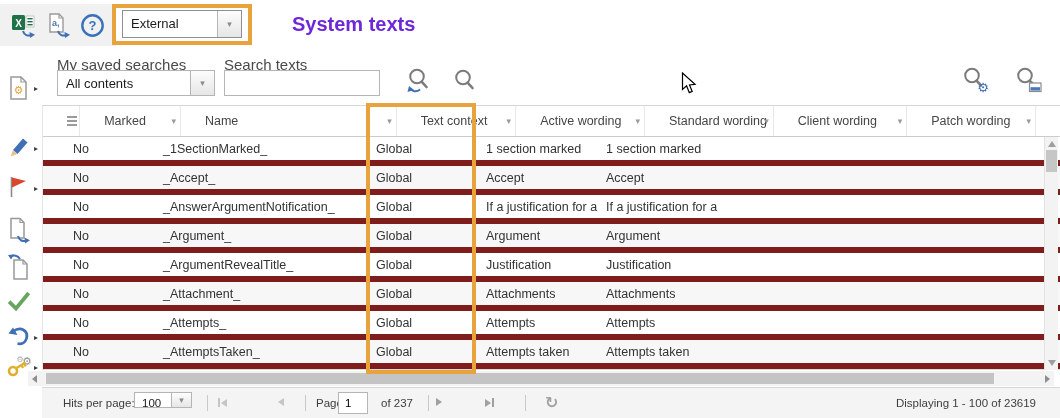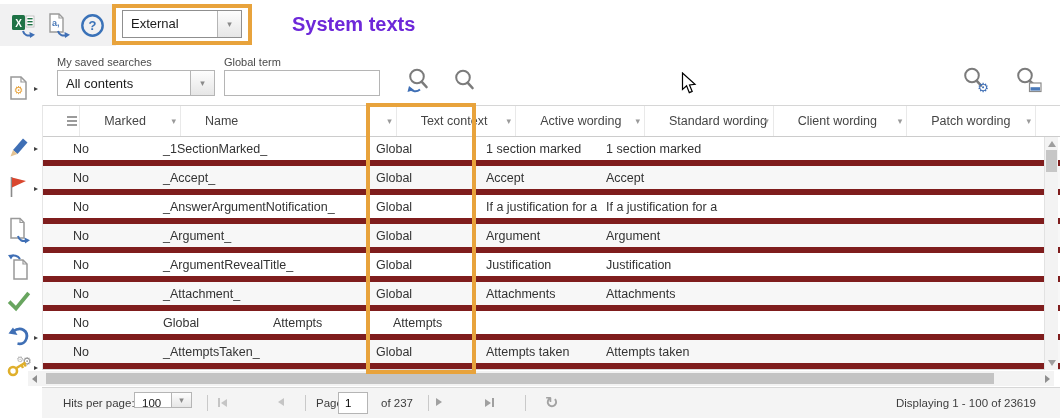--- a/index.html
+++ b/index.html
@@ -13,21 +13,21 @@
 
   .ctx-dd { position:absolute; left:122px; top:10px; width:120px; height:28px; border:1px solid #8f8f8f; background:#fff; display:flex; }
   .dd-field { flex:1; padding:5px 0 0 8px; font-size:13px; color:#1c1c1c; white-space:nowrap; overflow:hidden; }
   .dd-btn { width:24px; border-left:1px solid #b5b5b5; background:linear-gradient(#fdfdfd,#e6e6e6); display:flex; align-items:center; justify-content:center; color:#8a8a8a; font-size:9px; }
 
   .hl-box { position:absolute; border:4px solid #E8A33C; pointer-events:none; z-index:50; }
   .hl-dropdown { left:112px; top:4px; width:140px; height:41px; }
   .hl-column { left:366px; top:103px; width:110px; height:271px; }
 
   
-  .fld-label { position:absolute; font-size:11px; color:#4a4a4a; }
+  .fld-label { position:absolute; font-size:15px; color:#4a4a4a; }
   .saved-dd { position:absolute; left:57px; top:70px; width:158px; height:26px; border:1px solid #b5b5b5; background:#fff; display:flex; }
   .saved-dd .dd-field { font-size:13px; }
   .term-input { position:absolute; left:224px; top:70px; width:156px; height:26px; border:1px solid #b5b5b5; background:#fff; padding:0 6px; font-size:13px; font-family:inherit; }
   .sr-icon { position:absolute; width:30px; height:30px; cursor:pointer; }
 
   
   .sb-icon { position:absolute; left:7px; width:24px; height:26px; cursor:pointer; }
   .sb-arrow { position:absolute; left:34px; font-size:8px; color:#3c3c3c; cursor:pointer; }
 
   
@@ -116,21 +116,21 @@
   </div>
 
   <div class="page-title">System texts</div>
 
   <span class="fld-label" style="left:57px;top:56px;">My saved searches</span>
   <div class="saved-dd">
     <span class="dd-field">All contents</span>
     <span class="dd-btn">▾</span>
   </div>
 
-  <span class="fld-label" style="left:224px;top:56px;">Global term</span>
+  <span class="fld-label" style="left:224px;top:56px;">Search texts</span>
   <input class="term-input" type="text" value="" style="">
 
   <span class="sr-icon" style="left:404px;top:66px;">
     <svg width="30" height="30" viewBox="0 0 30 30">
       <circle cx="13" cy="10.5" r="6.8" fill="none" stroke="#7b7b7b" stroke-width="2"></circle>
       <line x1="17.8" y1="15.8" x2="22.5" y2="21" stroke="#7b7b7b" stroke-width="2.6" stroke-linecap="round"></line>
       <path d="M16 23.5 C12.5 26.5 8 25.5 6 22.5" fill="none" stroke="#3F6FB5" stroke-width="2"></path>
       <path d="M3.5 26 L5 20 L10 24 Z" fill="#3F6FB5"></path>
     </svg>
   </span>
@@ -336,20 +336,21 @@
       <div class="td c3">Global</div>
       <div class="td c4">Attachments</div>
       <div class="td c5">Attachments</div>
       <div class="td c6"></div>
       <div class="td c7"></div>
       <div class="td c8"></div>
     </div>
         <div class="tr">
       <div class="td c0"></div>
       <div class="td c1">No</div>
+      <div class="td c2">_Attempts_</div>
       <div class="td c3">Global</div>
       <div class="td c4">Attempts</div>
       <div class="td c5">Attempts</div>
       <div class="td c6"></div>
       <div class="td c7"></div>
       <div class="td c8"></div>
     </div>
         <div class="tr">
       <div class="td c0"></div>
       <div class="td c1">No</div>

